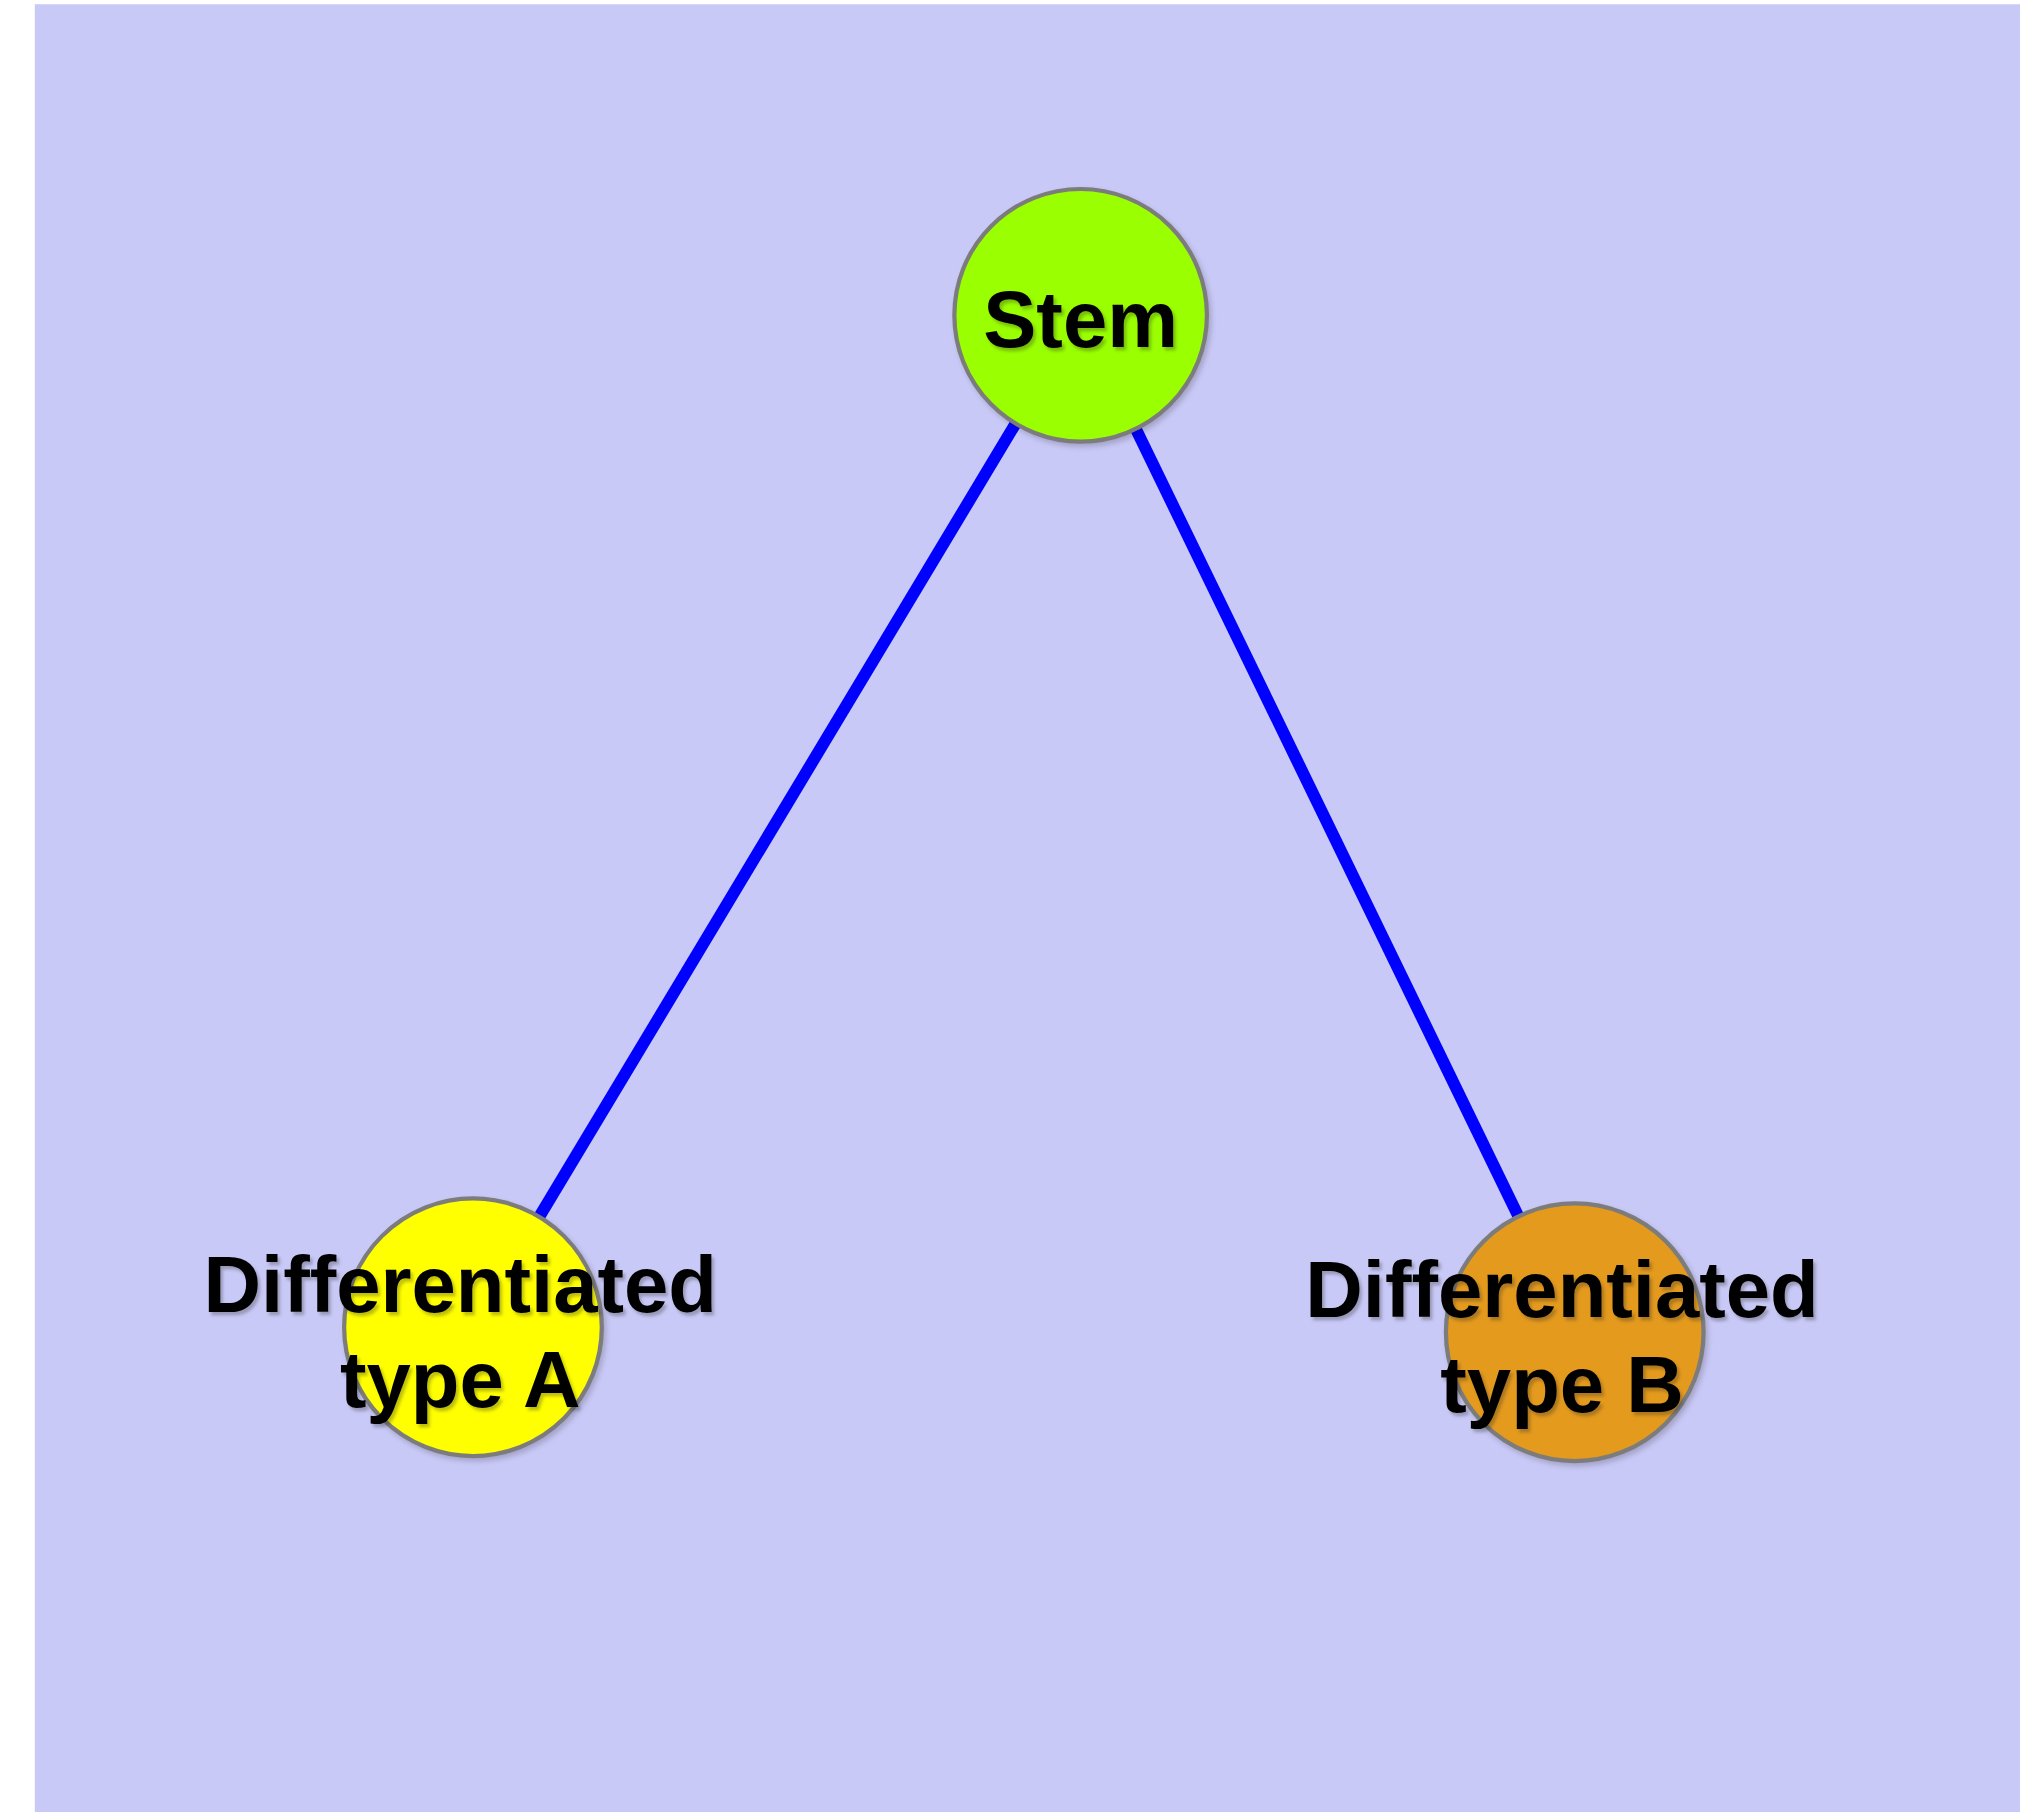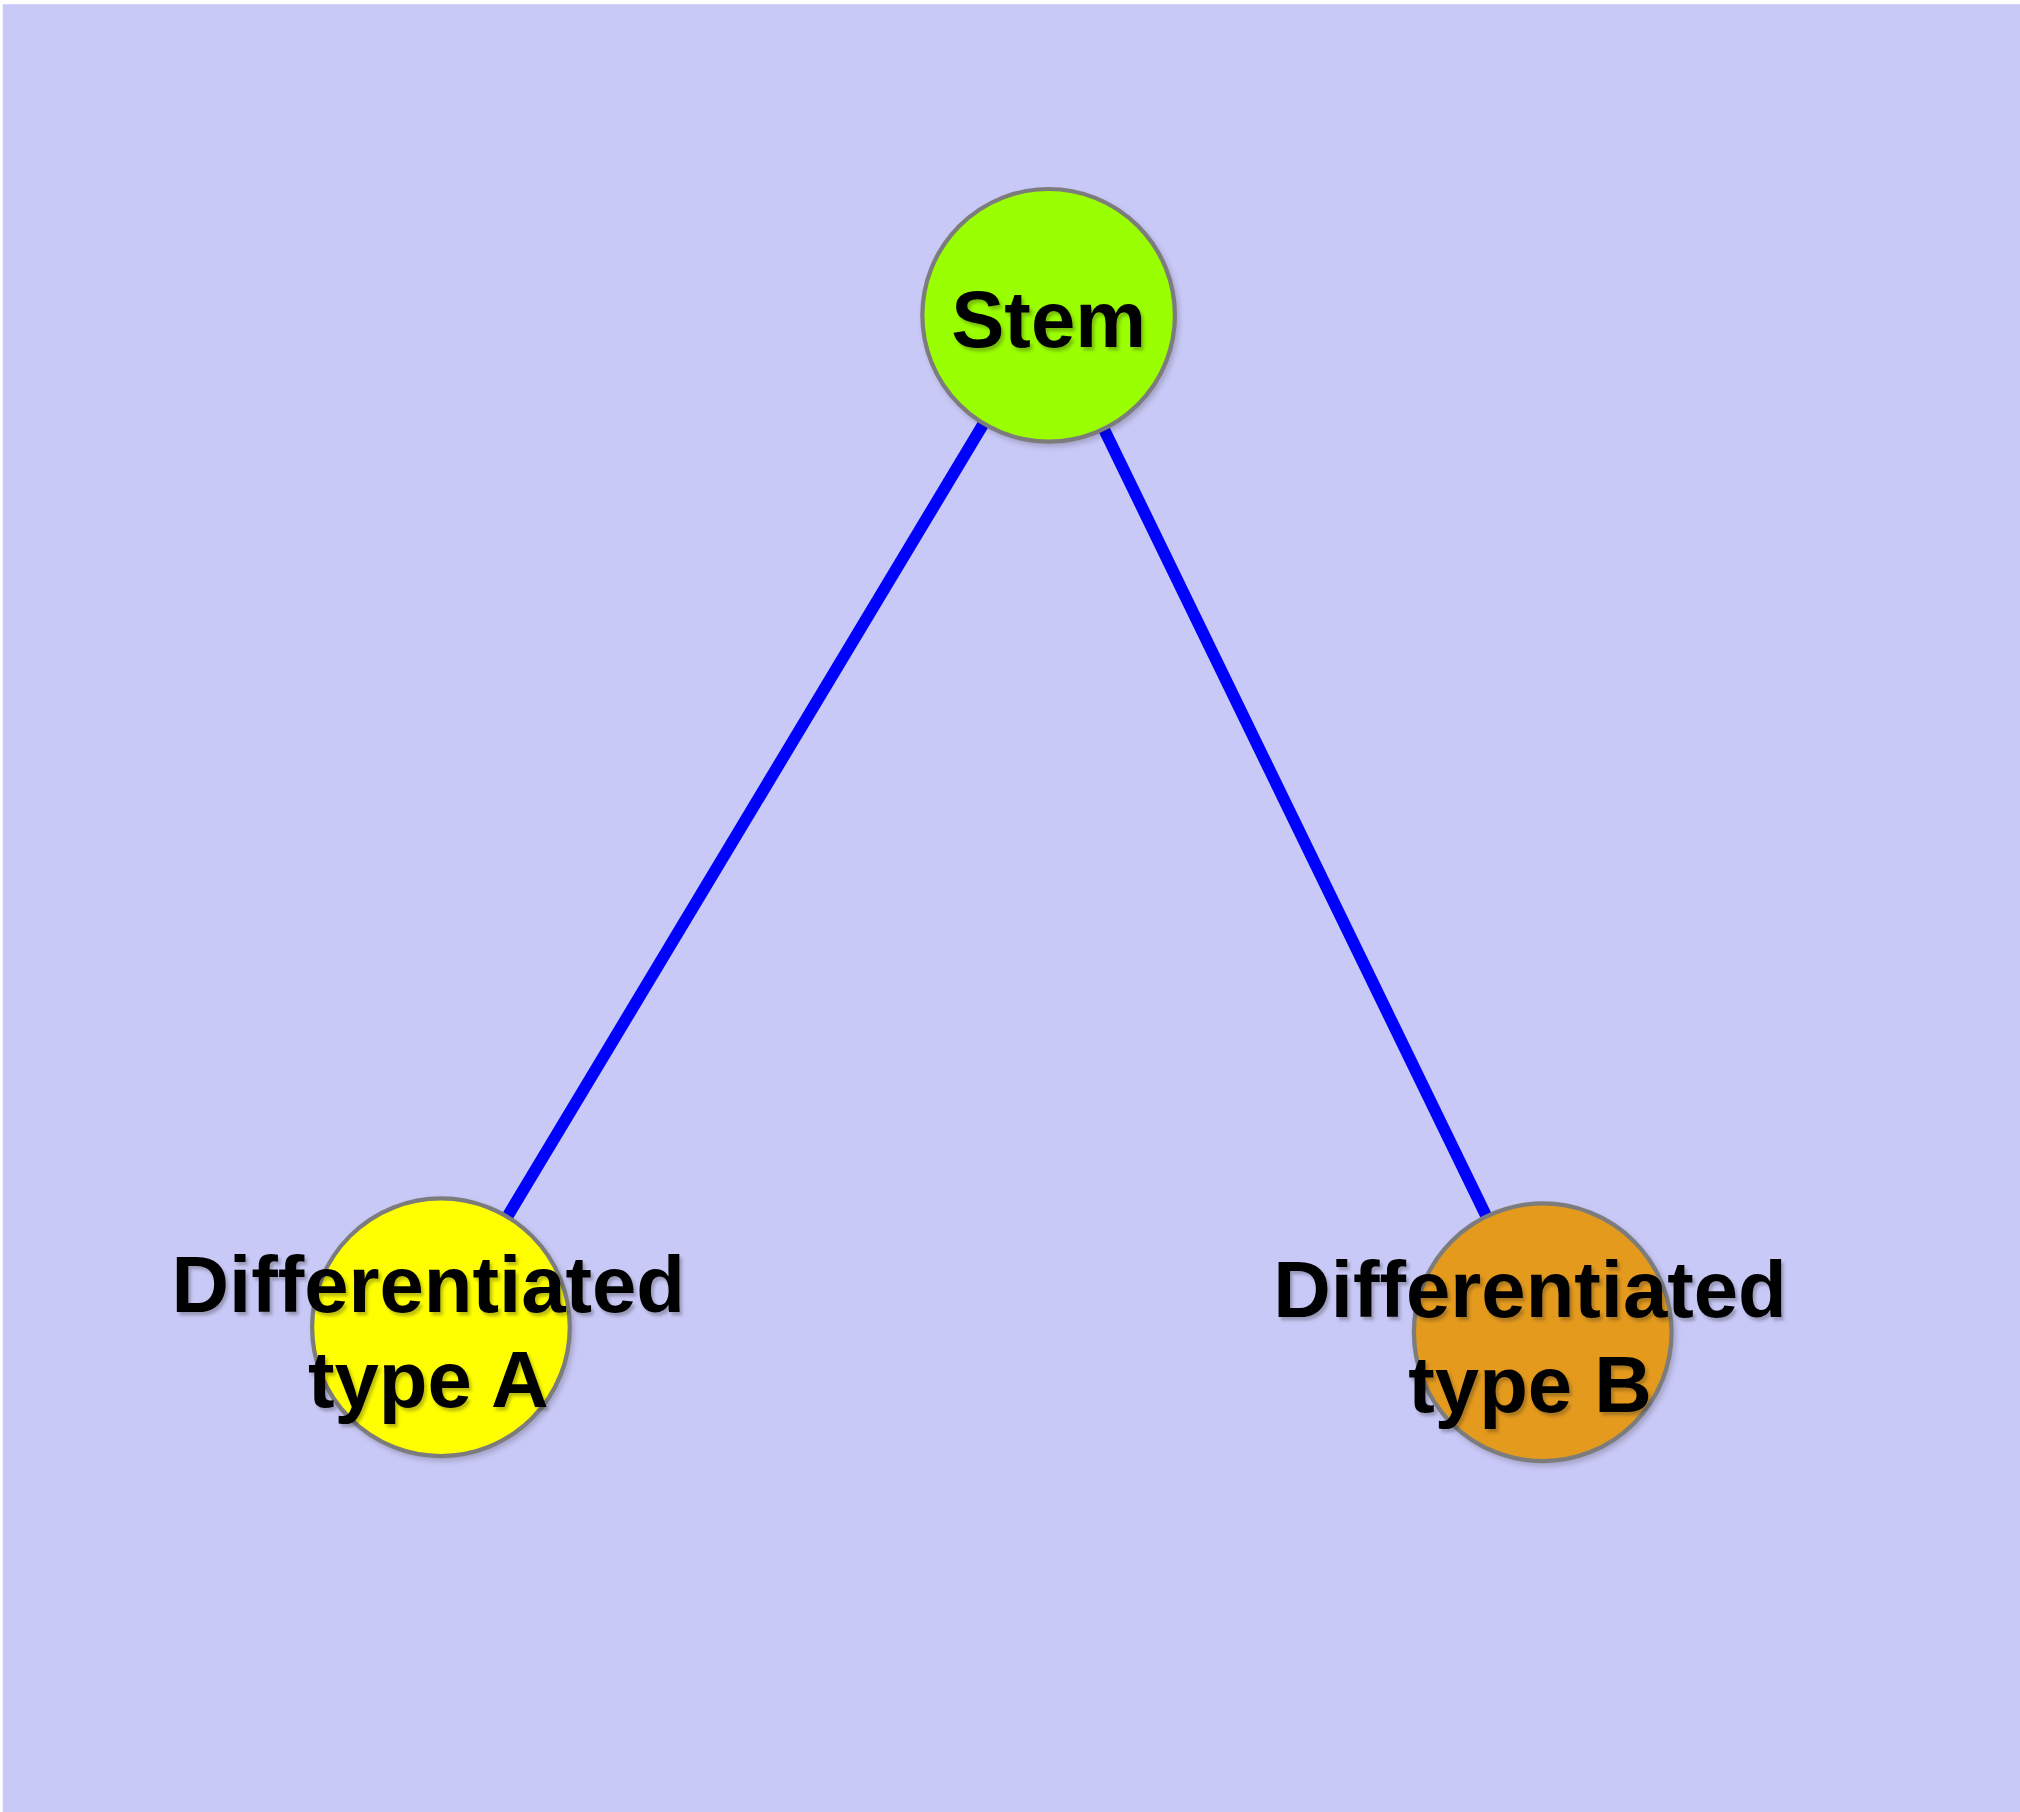--- a/index.html
+++ b/index.html
@@ -4,21 +4,21 @@
 <style>
   html, body {
     margin: 0;
     padding: 0;
     background: #ffffff;
     width: 2021px;
     height: 1812px;
     overflow: hidden;
     font-family: "Liberation Sans", sans-serif;
   }
-  .stage { position: relative; width: 1798px; height: 1812px; }
+  .stage { position: relative; width: 1798px; height: 1812px; margin-left: 32px; }
   svg { display: block; }
   .node-circle {
     stroke: #7c7c7c;
     stroke-width: 5;
     filter: drop-shadow(3px 4px 3px rgba(0,0,0,0.18));
   }
   .edge {
     stroke-width: 14;
     stroke-linecap: butt;
   }

